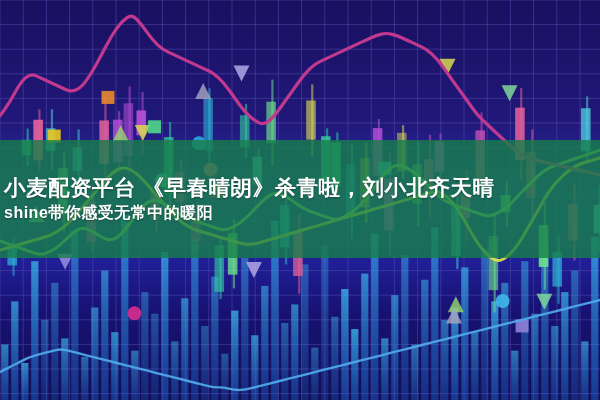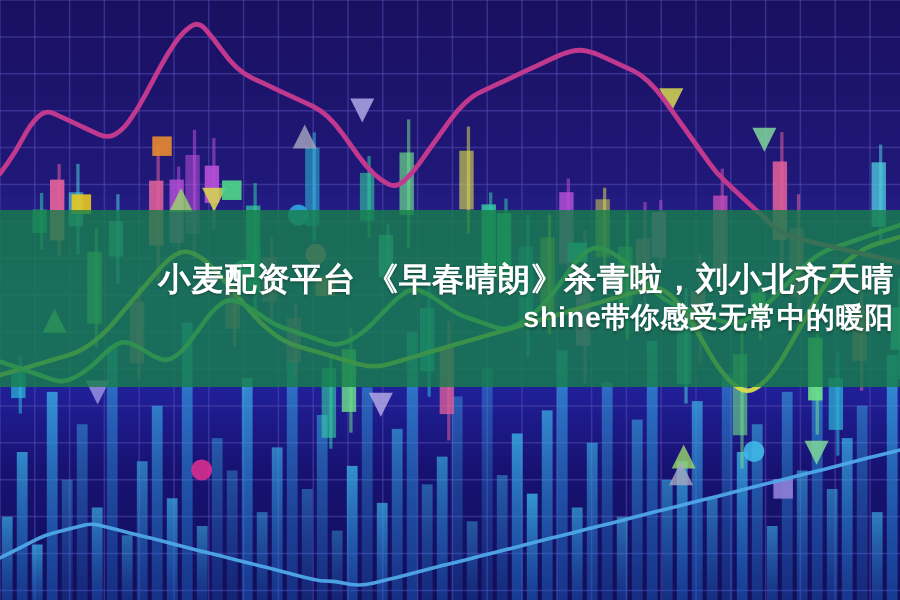--- a/index.html
+++ b/index.html
@@ -7,30 +7,30 @@
     position:relative;width:600px;height:400px;overflow:hidden;
     font-family:"Liberation Sans","DejaVu Sans",sans-serif;
   }
   #bg{position:absolute;inset:0;}
   #chart-svg{position:absolute;inset:0;width:600px;height:400px;display:block;}
 
   
   #overlay-band{
     position:absolute;left:0;right:0;top:140px;height:118px;
     background:rgba(22,128,72,0.80);
-    display:flex;flex-direction:column;align-items:flex-end;justify-content:center;
+    display:flex;flex-direction:column;align-items:flex-start;justify-content:center;
     box-sizing:border-box;padding:0 4px;
   }
   .headline{
     color:#ffffff;font-weight:bold;font-size:22px;line-height:1.28;
     letter-spacing:0.5px;white-space:nowrap;text-align:center;
     text-shadow:0 1px 2px rgba(0,0,0,0.35);
   }
   .headline.l1{font-size:21.5px;}
-  .headline.l2{font-size:19px;}
+  .headline.l2{font-size:16px;}
 </style>
 </head>
 <body>
 
 <div id="stage">
 
   <div id="bg"></div>
 
   <svg id="chart-svg" viewBox="0 0 600 400" preserveAspectRatio="none">
     <defs>

